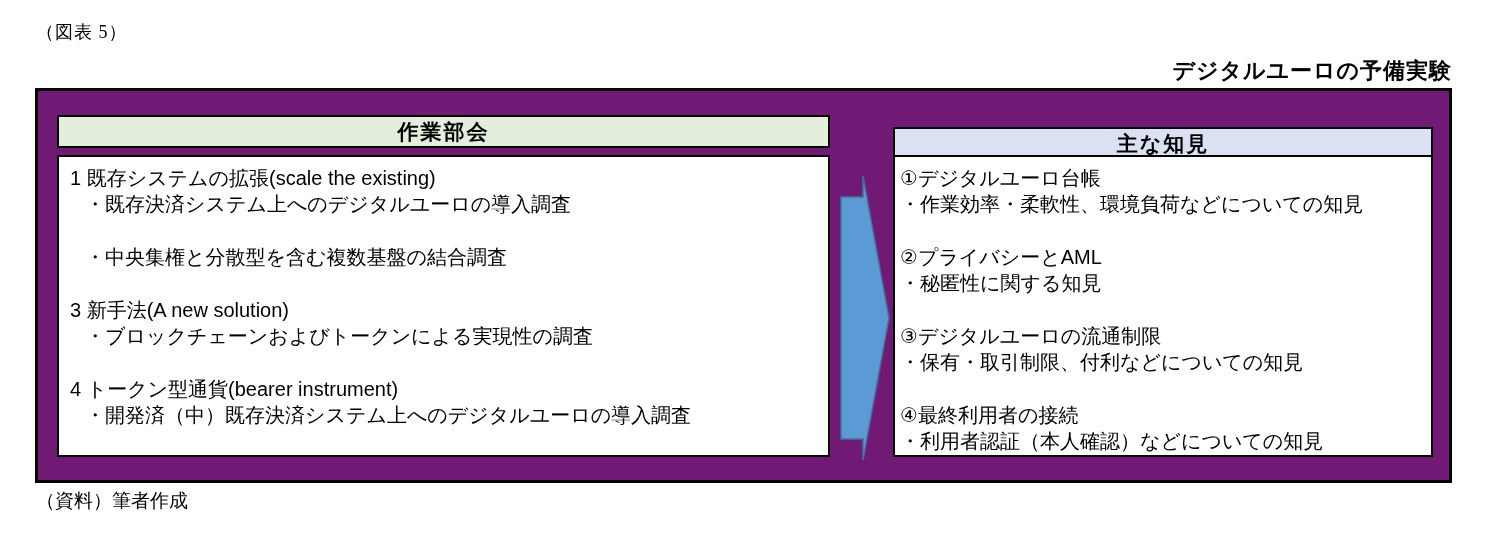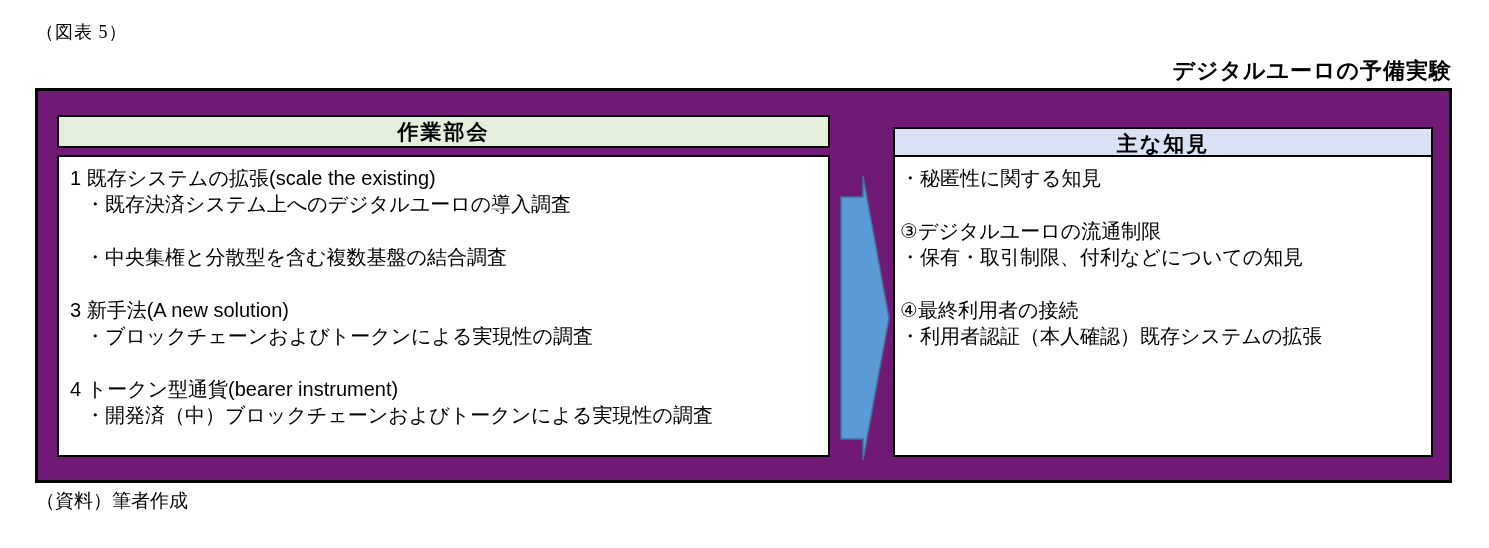--- a/index.html
+++ b/index.html
@@ -134,43 +134,48 @@
       </div>
       <div class="item">
         <div class="line indent">・中央集権と分散型を含む複数基盤の結合調査</div>
       </div>
       <div class="item">
         <div class="line">3 新手法(A new solution)</div>
         <div class="line indent">・ブロックチェーンおよびトークンによる実現性の調査</div>
       </div>
       <div class="item">
         <div class="line">4 トークン型通貨(bearer instrument)</div>
-        <div class="line indent">・開発済（中）ブロックチェーンおよびトークンによる実現性の調査</div>
+        <div class="line indent">・開発済（中）既存決済システム上へのデジタルユーロの導入調査</div>
       </div>
     </div>
 
     <div class="arrow-wrap">
       <svg width="50" height="292" viewBox="0 0 50 292" xmlns="http://www.w3.org/2000/svg">
         <polygon points="1,24 23,24 23,3 49,145 23,287 23,266 1,266" fill="#5b9bd5" stroke="#41719c" stroke-width="1.5" stroke-linejoin="miter"></polygon>
       </svg>
     </div>
 
     <div class="panel-header right">主な知見</div>
 
     <div class="panel-body right">
       <div class="item">
+        <div class="line">①デジタルユーロ台帳</div>
+        <div class="line">・作業効率・柔軟性、環境負荷などについての知見</div>
+      </div>
+      <div class="item">
+        <div class="line">②プライバシーとAML</div>
         <div class="line">・秘匿性に関する知見</div>
       </div>
       <div class="item">
         <div class="line">③デジタルユーロの流通制限</div>
         <div class="line">・保有・取引制限、付利などについての知見</div>
       </div>
       <div class="item">
         <div class="line">④最終利用者の接続</div>
-        <div class="line">・利用者認証（本人確認）既存システムの拡張</div>
+        <div class="line">・利用者認証（本人確認）などについての知見</div>
       </div>
     </div>
 
   </div>
 
   <div class="source-note">（資料）筆者作成</div>
 
 </div>
 
 </body></html>

